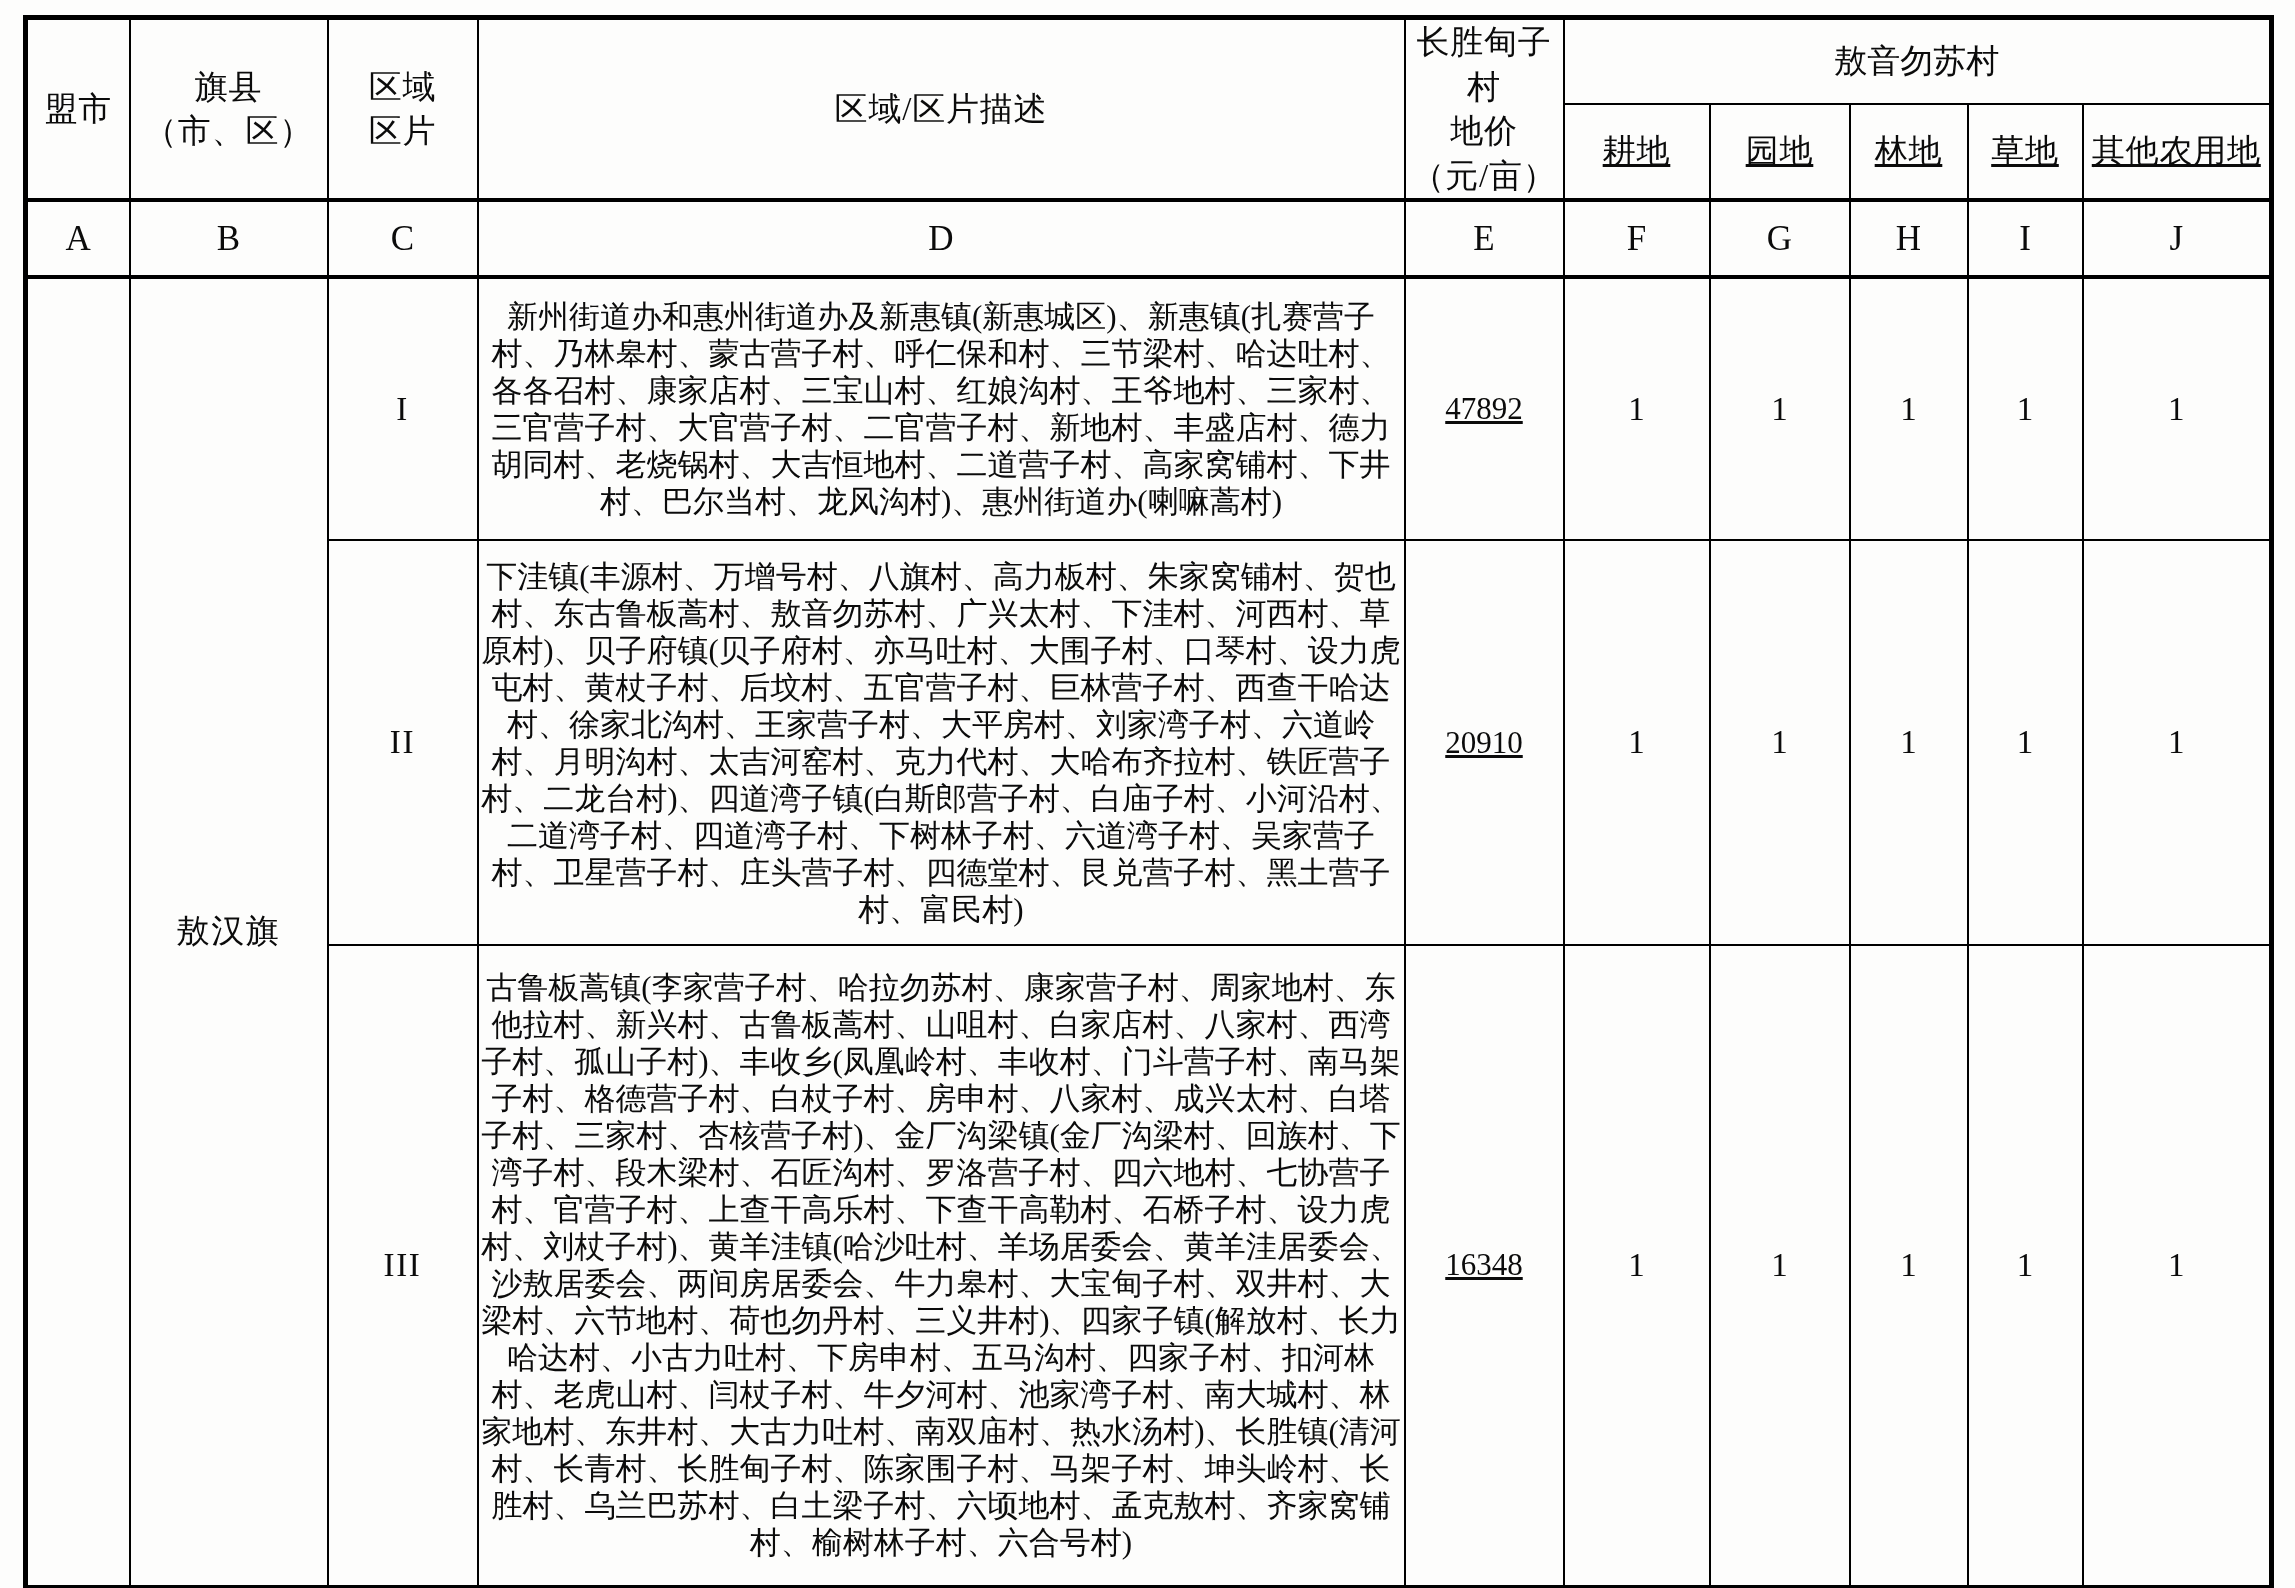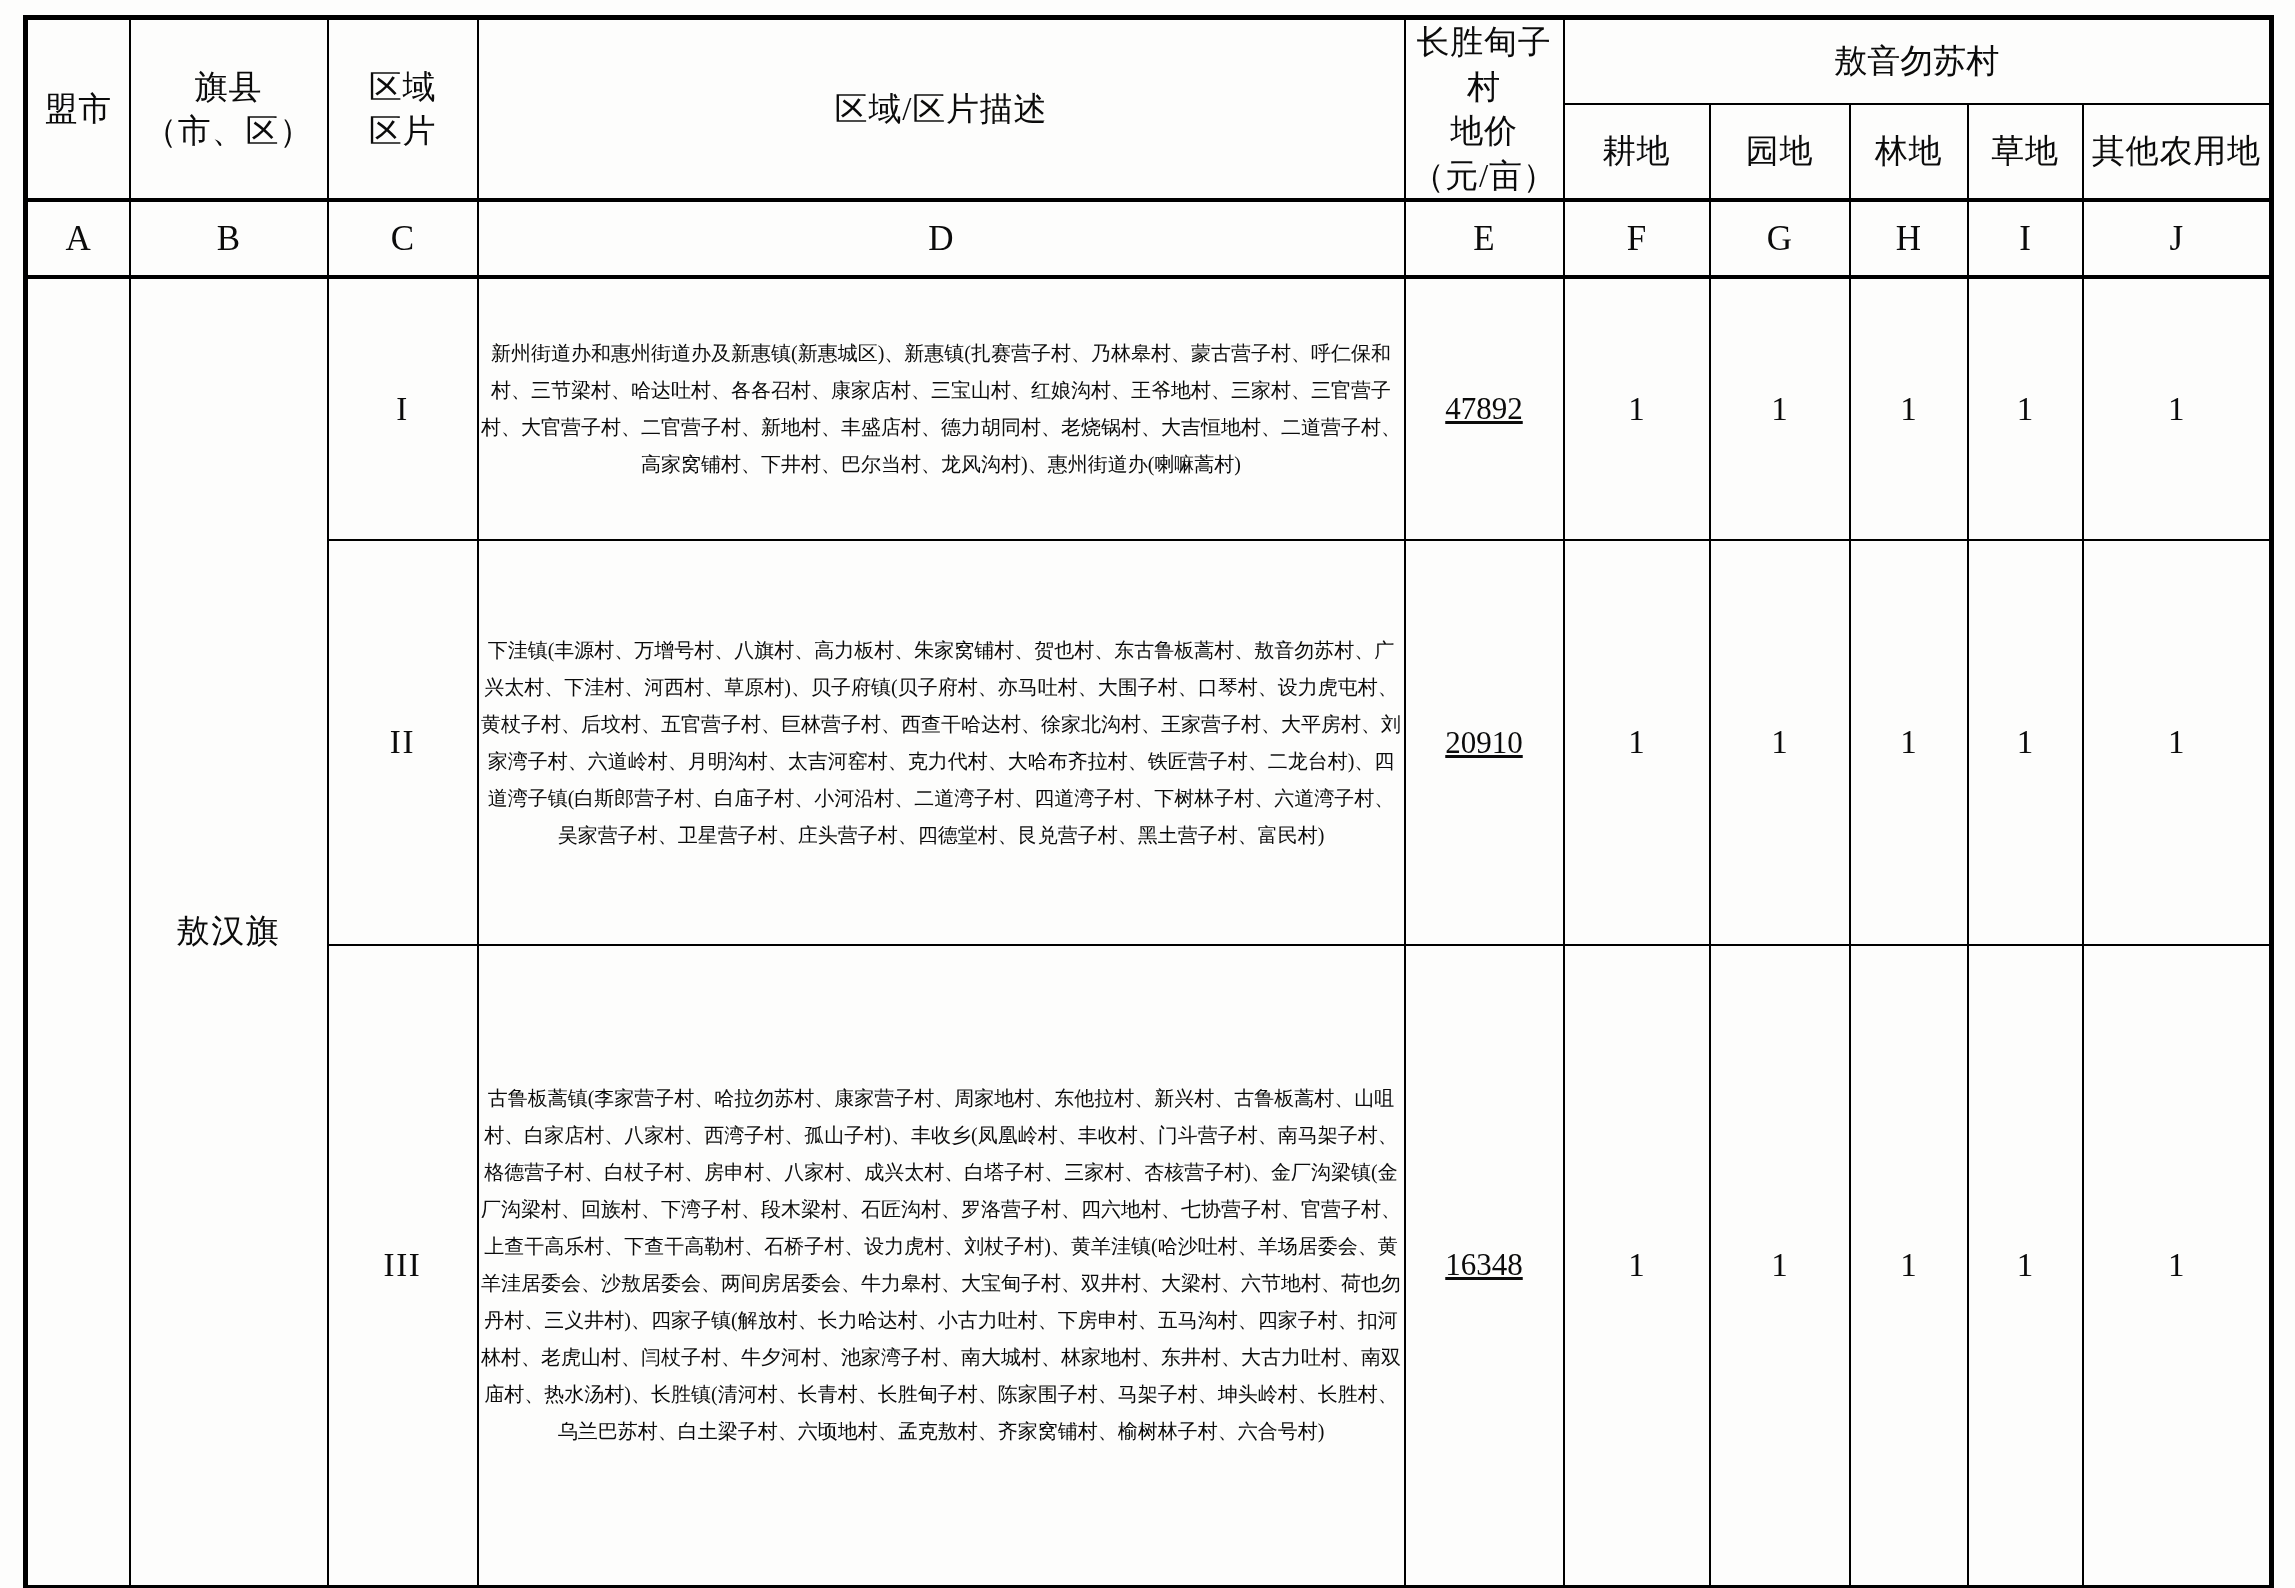--- a/index.html
+++ b/index.html
@@ -32,35 +32,35 @@
     border: 2.5px solid #000;
     padding: 0;
     vertical-align: middle;
     text-align: center;
     font-weight: normal;
     overflow: hidden;
   }
   table.land-table { border: 5.8px solid #000; }
   
   tr.letters-row td { border-top-width: 4.1px; border-bottom-width: 4.1px; }
-  td.subhead { border-top-width: 3.3px; }
+  td.subhead { border-top-width: 3.3px; text-decoration: underline; }
   
   .hcell {
     font-size: 33px;
     line-height: 1.35;
     white-space: pre-line;
     letter-spacing: 0.8px;
   }
   .group-head { font-size: 33px; }
   .letter-cell { font-size: 35px; height: 73px; }
   
   .desc-cell {
     text-align: left;
     vertical-align: middle;
-    font-size: 20px;
+    font-size: 31px;
     line-height: 37px;
     padding: 5px 5px 5px 6.6px;
     letter-spacing: 0px;
     text-align: justify;
   }
   .num-cell { font-size: 31px; text-decoration: underline; }
   .coef-cell { font-size: 33px; }
   .zone-cell { font-size: 33px; letter-spacing: 1.7px; }
   .county-cell { font-size: 33px; letter-spacing: 1.7px; margin-left: 24px; }
 </style>

